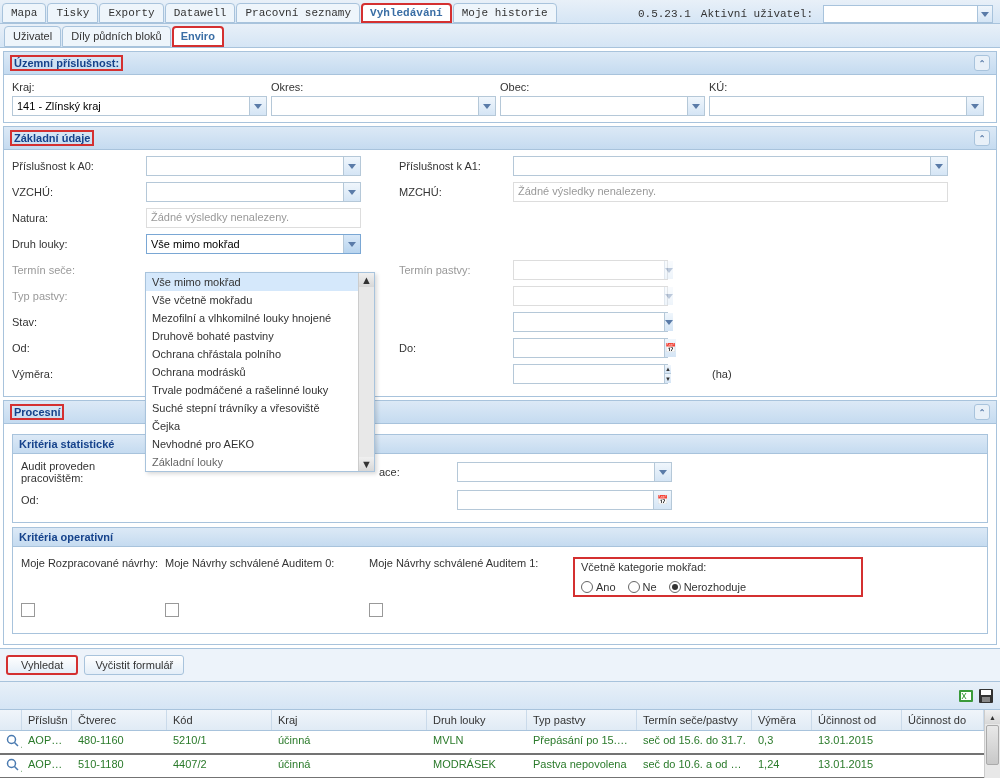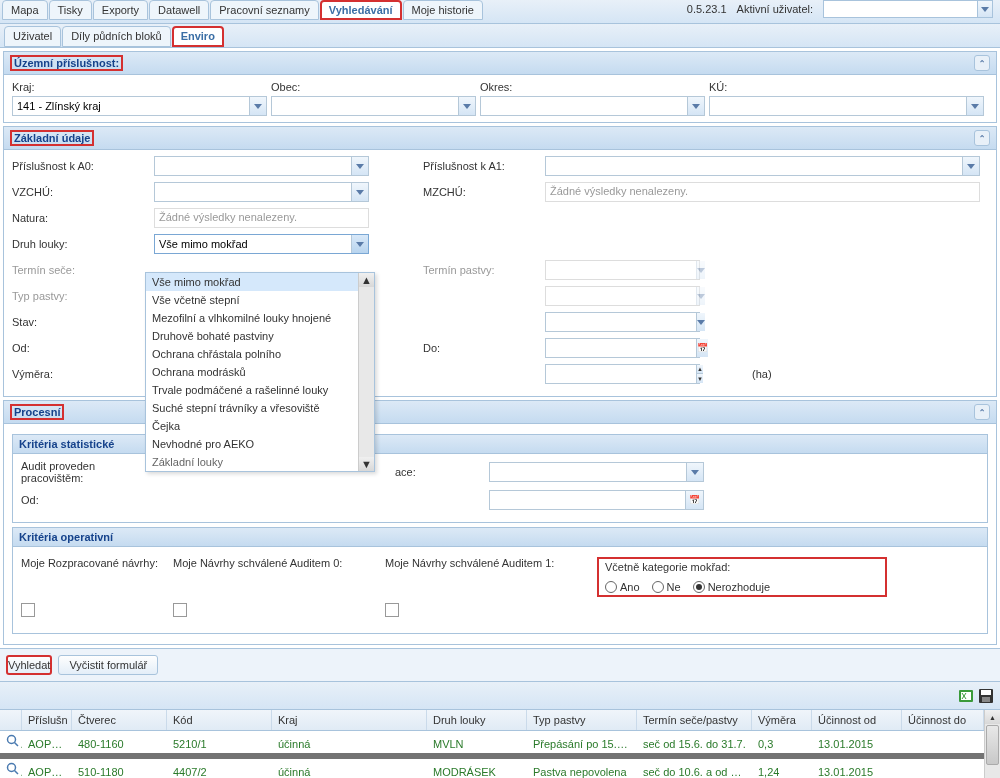--- a/index.html
+++ b/index.html
@@ -1,31 +1,31 @@
 <!DOCTYPE html>
 <html><head>
 <meta charset="utf-8">
 <style>
 * { box-sizing: border-box; margin: 0; padding: 0; }
 body { font-family: Tahoma, Arial, sans-serif; font-size: 11px; color: #333; background: #fff; width: 1000px; }
-.topbar { display: flex; align-items: flex-start; background: linear-gradient(#e8f0f8, #d5e5f5); border-bottom: 1px solid #a8c3dc; height: 24px; padding: 0 2px; }
+.topbar { display: flex; align-items: flex-end; background: linear-gradient(#e8f0f8, #d5e5f5); border-bottom: 1px solid #a8c3dc; height: 24px; padding: 0 2px; font-family: Liberation Mono, monospace; }
 .tabs { display: flex; }
 .tab { padding: 3px 8px; border: 1px solid #a8c3dc; background: #eef5fb; margin-right: 1px; cursor: pointer; border-top-left-radius: 4px; border-top-right-radius: 4px; font-size: 11px; }
 .tab.active { background: #fff; font-weight: bold; color: #3a6ea5; }
 .tab.highlight { border: 2px solid #d43030; padding: 2px 7px; }
 .topbar-right { margin-left: auto; display: flex; align-items: center; gap: 10px; padding-right: 5px; }
 .topbar-right .user-combo { width: 170px; height: 18px; border: 1px solid #a8c3dc; background: #fff; display: flex; align-items: center; }
 .topbar-right .user-combo .dd-arrow { margin-left: auto; width: 15px; height: 16px; background: linear-gradient(#f0f6fc, #d5e5f5); border-left: 1px solid #a8c3dc; display: flex; align-items: center; justify-content: center; }
 .subtabs { display: flex; background: linear-gradient(#e8f0f8, #d5e5f5); border-bottom: 1px solid #a8c3dc; height: 24px; padding: 2px 4px 0 4px; }
 .panel-section { border: 1px solid #a8c3dc; margin: 3px; }
 .section-header { background: linear-gradient(#dce9f6, #c5dbf0); border-bottom: 1px solid #a8c3dc; padding: 3px 6px; font-weight: bold; color: #15428b; display: flex; align-items: center; }
 .section-header .title-hl { border: 2px solid #d43030; padding: 0px 2px; }
 .section-header .collapse { margin-left: auto; width: 16px; height: 16px; background: #e8f0f8; border: 1px solid #a8c3dc; border-radius: 3px; display: flex; align-items: center; justify-content: center; cursor: pointer; }
 .section-body { background: #fff; padding: 6px 8px; }
-.row { display: flex; align-items: center; margin-bottom: 6px; gap: 12px; }
+.row { display: flex; align-items: center; margin-bottom: 6px; gap: 4px; }
 .lbl { width: 130px; }
 .lbl.disabled { color: #999; }
 .field { border: 1px solid #b5c8d8; background: #fff; height: 20px; padding: 2px 4px; font-size: 11px; }
 .combo { display: flex; align-items: center; background: #fff; border: 1px solid #b5c8d8; height: 20px; }
 .combo input { border: none; outline: none; flex: 1; padding: 2px 4px; font-size: 11px; background: transparent; }
 .combo .arrow { width: 17px; height: 18px; background: linear-gradient(#f0f6fc, #d5e5f5); border-left: 1px solid #b5c8d8; display: flex; align-items: center; justify-content: center; cursor: pointer; }
 .arrow-down::after { content: ""; border-left: 4px solid transparent; border-right: 4px solid transparent; border-top: 5px solid #5a7ba8; }
 .placeholder-txt { color: #999; font-style: normal; }
 .spinner-arrows { display: flex; flex-direction: column; width: 15px; }
 .spinner-arrows span { height: 9px; background: linear-gradient(#f0f6fc, #d5e5f5); border-left: 1px solid #b5c8d8; display: flex; align-items: center; justify-content: center; font-size: 6px; cursor: pointer; }
@@ -34,26 +34,26 @@
 .date-icon::after { content: "📅"; font-size: 9px; color: #8a5a2a; }
 .dropdown-list { position: absolute; background: #fff; border: 1px solid #a8c3dc; box-shadow: 2px 2px 4px rgba(0,0,0,0.15); width: 230px; z-index: 100; }
 .dropdown-list .dd-item { padding: 3px 6px; cursor: pointer; }
 .dropdown-list .dd-item.selected { background: #d5e8fb; }
 .dd-scroll { position: absolute; right: 0; top: 0; bottom: 0; width: 16px; background: #e8e8e8; border-left: 1px solid #ccc; }
 .dd-scroll .sb-up, .dd-scroll .sb-down { height: 14px; background: linear-gradient(#f0f0f0, #d8d8d8); display: flex; align-items: center; justify-content: center; }
 .subsection { border: 1px solid #a8c3dc; margin: 4px 0; }
 .subsection-hdr { background: linear-gradient(#dce9f6, #c5dbf0); padding: 3px 6px; font-weight: bold; color: #15428b; border-bottom: 1px solid #a8c3dc; }
 .btn-row { display: flex; gap: 6px; padding: 6px 6px; background: #edf3fa; border-top: 1px solid #a8c3dc; border-bottom: 1px solid #a8c3dc; }
 .btn { padding: 3px 10px; border: 1px solid #a8c3dc; background: linear-gradient(#fefefe, #e4eef8); border-radius: 3px; cursor: pointer; font-size: 11px; }
-.btn.hl { border: 2px solid #d43030; padding: 2px 0; }
+.btn.hl { border: 2px solid #d43030; padding: 2px 13px; }
 .grid-toolbar { height: 28px; background: linear-gradient(#e8f0f8, #d5e5f5); border-bottom: 1px solid #a8c3dc; display: flex; align-items: center; justify-content: flex-end; padding: 0 6px; gap: 4px; }
 .icon16 { width: 16px; height: 16px; display: inline-block; }
 .grid-header { display: flex; background: linear-gradient(#f0f5fa, #e0ebf5); border-bottom: 1px solid #a8c3dc; }
 .grid-header .gh { padding: 4px 6px; border-right: 1px solid #cadaea; font-size: 11px; color: #333; }
-.grid-row { display: flex; border-bottom: 6px solid #737373; align-items: flex-end; }
+.grid-row { display: flex; border-bottom: 2px solid #737373; align-items: flex-start; }
 .grid-row .gc { padding: 3px 6px; font-size: 11px; color: #2a7a2a; overflow: hidden; text-overflow: ellipsis; white-space: nowrap; }
 .mag { width: 14px; height: 14px; display: inline-block; }
 .mag svg { display: block; }
 .check { width: 14px; height: 14px; border: 1px solid #999; background: #fff; }
 .radio { width: 12px; height: 12px; border: 1px solid #666; border-radius: 50%; display: inline-flex; align-items: center; justify-content: center; margin-right: 3px; }
 .radio.on::after { content: ""; width: 6px; height: 6px; background: #333; border-radius: 50%; }
 .radio-group { display: flex; align-items: center; gap: 12px; }
 .hl-box { border: 2px solid #d43030; padding: 2px 6px; }
 .territory-body { display: flex; gap: 4px; }
 .territory-col { display: flex; flex-direction: column; gap: 3px; }
@@ -96,29 +96,29 @@
   </div>
   <div class="section-body">
     <div class="territory-body">
       <div class="territory-col" style="width:255px">
         <span>Kraj:</span>
         <div class="combo">
           <input value="141 - Zlínský kraj" style="">
           <div class="arrow arrow-down"></div>
         </div>
       </div>
+      <div class="territory-col" style="width:225px">
+        <span>Okres:</span>
+        <div class="combo">
+          <input style="">
+          <div class="arrow arrow-down"></div>
+        </div>
+      </div>
       <div class="territory-col" style="width:205px">
         <span>Obec:</span>
-        <div class="combo">
-          <input style="">
-          <div class="arrow arrow-down"></div>
-        </div>
-      </div>
-      <div class="territory-col" style="width:225px">
-        <span>Okres:</span>
         <div class="combo">
           <input style="">
           <div class="arrow arrow-down"></div>
         </div>
       </div>
       <div class="territory-col" style="width:275px">
         <span>KÚ:</span>
         <div class="combo">
           <input style="">
           <div class="arrow arrow-down"></div>
@@ -221,21 +221,21 @@
             <span>▲</span>
             <span>▼</span>
           </div>
       </div>
       <span style="margin-left:40px">(ha)</span>
     </div>
   </div>
 
   <div class="dropdown-list" style="left:141px; top:145px;">
     <div class="dd-item selected">Vše mimo mokřad</div>
-    <div class="dd-item">Vše včetně stepní</div>
+    <div class="dd-item">Vše včetně mokřadu</div>
     <div class="dd-item">Mezofilní a vlhkomilné louky hnojené</div>
     <div class="dd-item">Druhově bohaté pastviny</div>
     <div class="dd-item">Ochrana chřástala polního</div>
     <div class="dd-item">Ochrana modrásků</div>
     <div class="dd-item">Trvale podmáčené a rašelinné louky</div>
     <div class="dd-item">Suché stepní trávníky a vřesoviště</div>
     <div class="dd-item">Čejka</div>
     <div class="dd-item">Nevhodné pro AEKO</div>
     <div class="dd-item" style="color:#666">Základní louky</div>
     <div class="dd-scroll">

